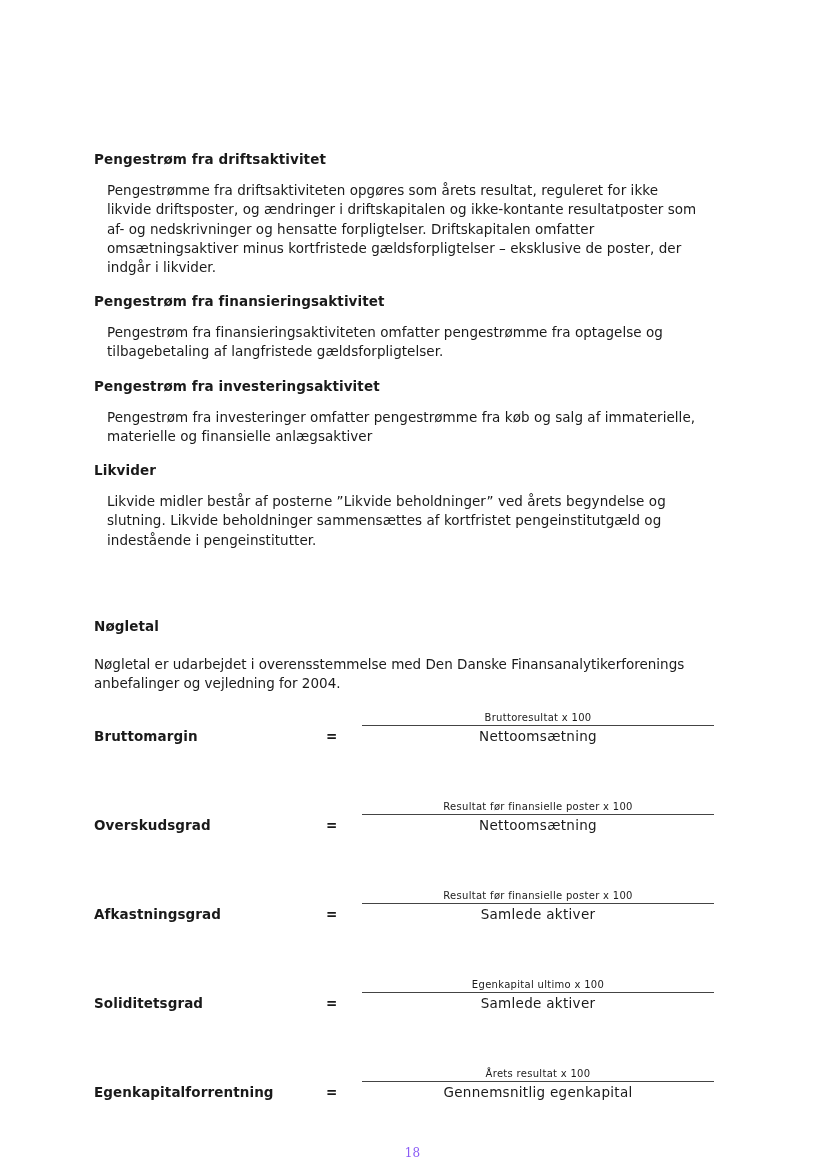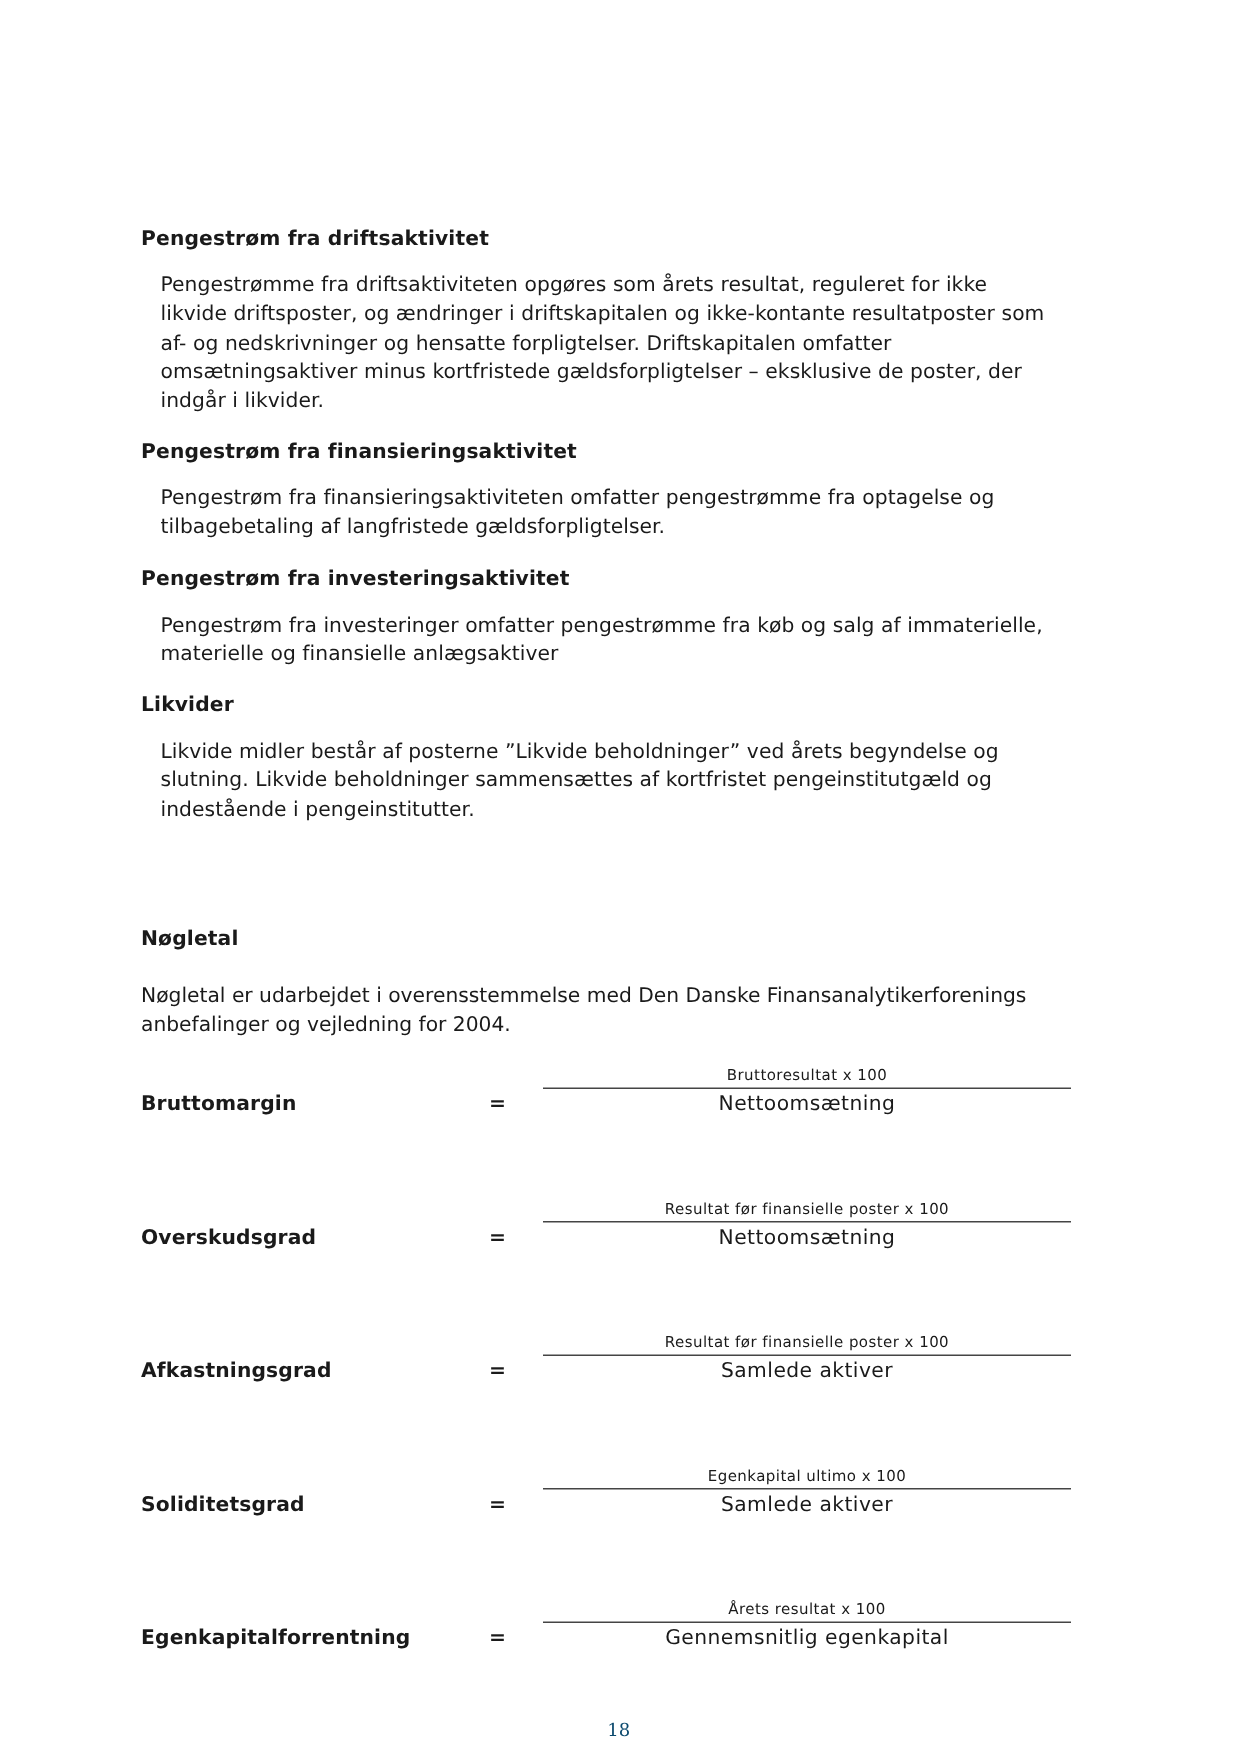--- a/index.html
+++ b/index.html
@@ -101,21 +101,21 @@
     letter-spacing: 0.3px;
   }
 
   .page-number {
     position: absolute;
     left: 0;
     top: 1146px;
     width: 825px;
     text-align: center;
     font-size: 12px;
-    color: #0c4a6e;
+    color: #8b5cf6;
     font-family: "DejaVu Serif", serif;
   }
 </style>
 </head>
 <body>
 
 <div class="page">
 
   <div class="content">
 

